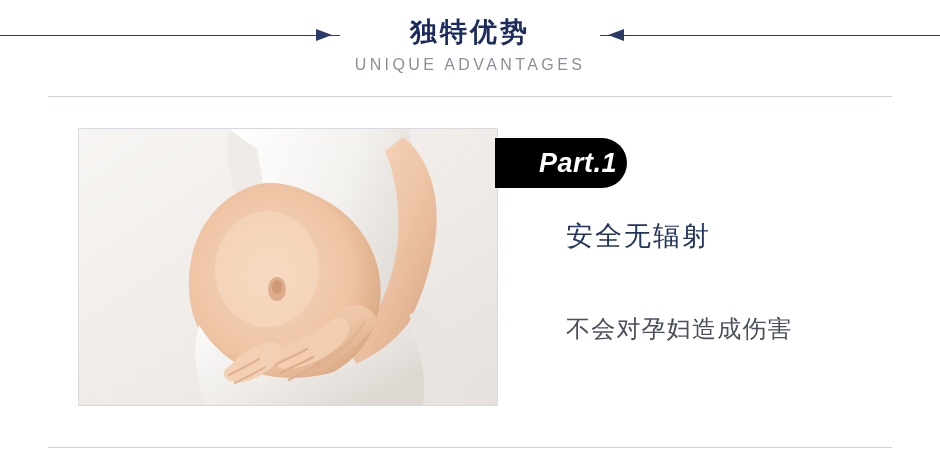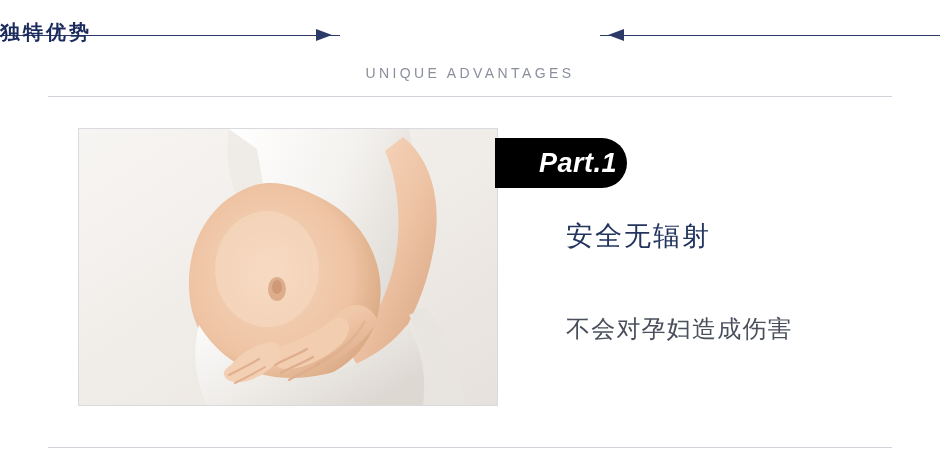--- a/index.html
+++ b/index.html
@@ -56,34 +56,34 @@
     border-top: 6px solid transparent;
     border-bottom: 6px solid transparent;
     border-right: 16px solid #2b3a67;
   }
 
   .title-cn {
     position: absolute;
     left: 0;
     top: 12px;
     width: 940px;
-    text-align: left;
-    font-size: 20px;
+    text-align: center;
+    font-size: 27px;
     font-weight: bold;
     letter-spacing: 3px;
     color: #1c2b5e;
     line-height: 40px;
   }
   .title-en {
     position: absolute;
     left: 0;
-    top: 65px;
+    top: 57px;
     width: 940px;
     text-align: center;
-    font-size: 14px;
+    font-size: 16px;
     letter-spacing: 3.4px;
     color: #8b8f9c;
     line-height: 16px;
   }
 
   .divider-top {
     position: absolute;
     left: 48px;
     top: 96px;
     width: 844px;

